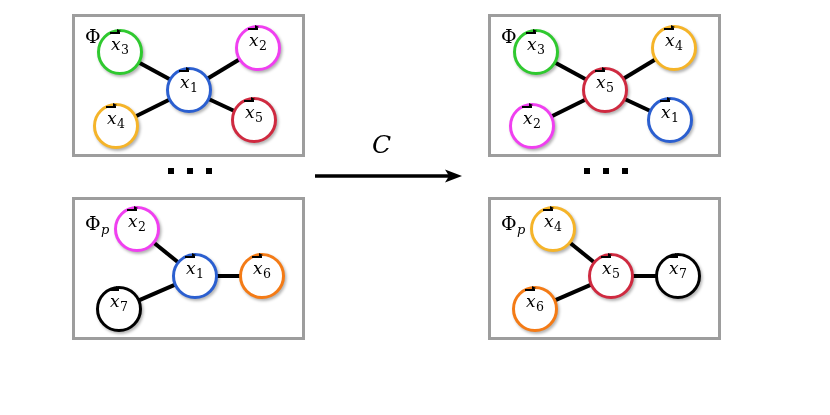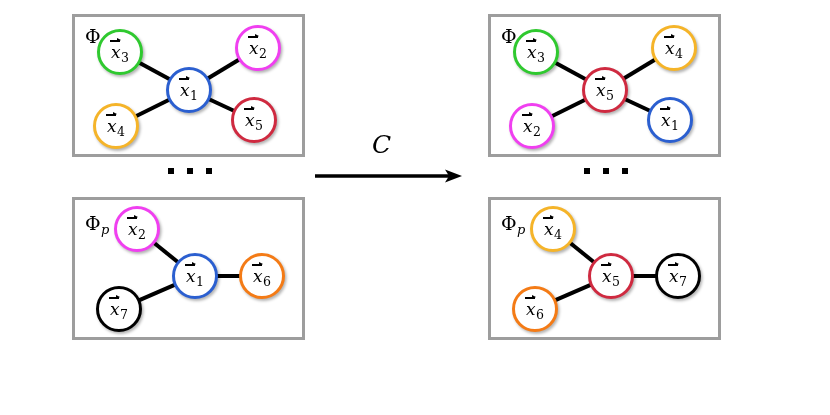--- a/index.html
+++ b/index.html
@@ -56,21 +56,20 @@
   }
 
   
   .node {
     position: absolute;
     box-sizing: border-box;
     border-radius: 50%;
     background: #ffffff;
     border-style: solid;
     display: flex;
-    align-items: center;
     justify-content: center;
     box-shadow: 1.5px 2px 3px rgba(0,0,0,0.30);
   }
   .node-label {
     position: relative;
     font-family: "DejaVu Serif", "Liberation Serif", serif;
     font-size: 17px;
     color: #000000;
     line-height: 1;
     white-space: nowrap;

